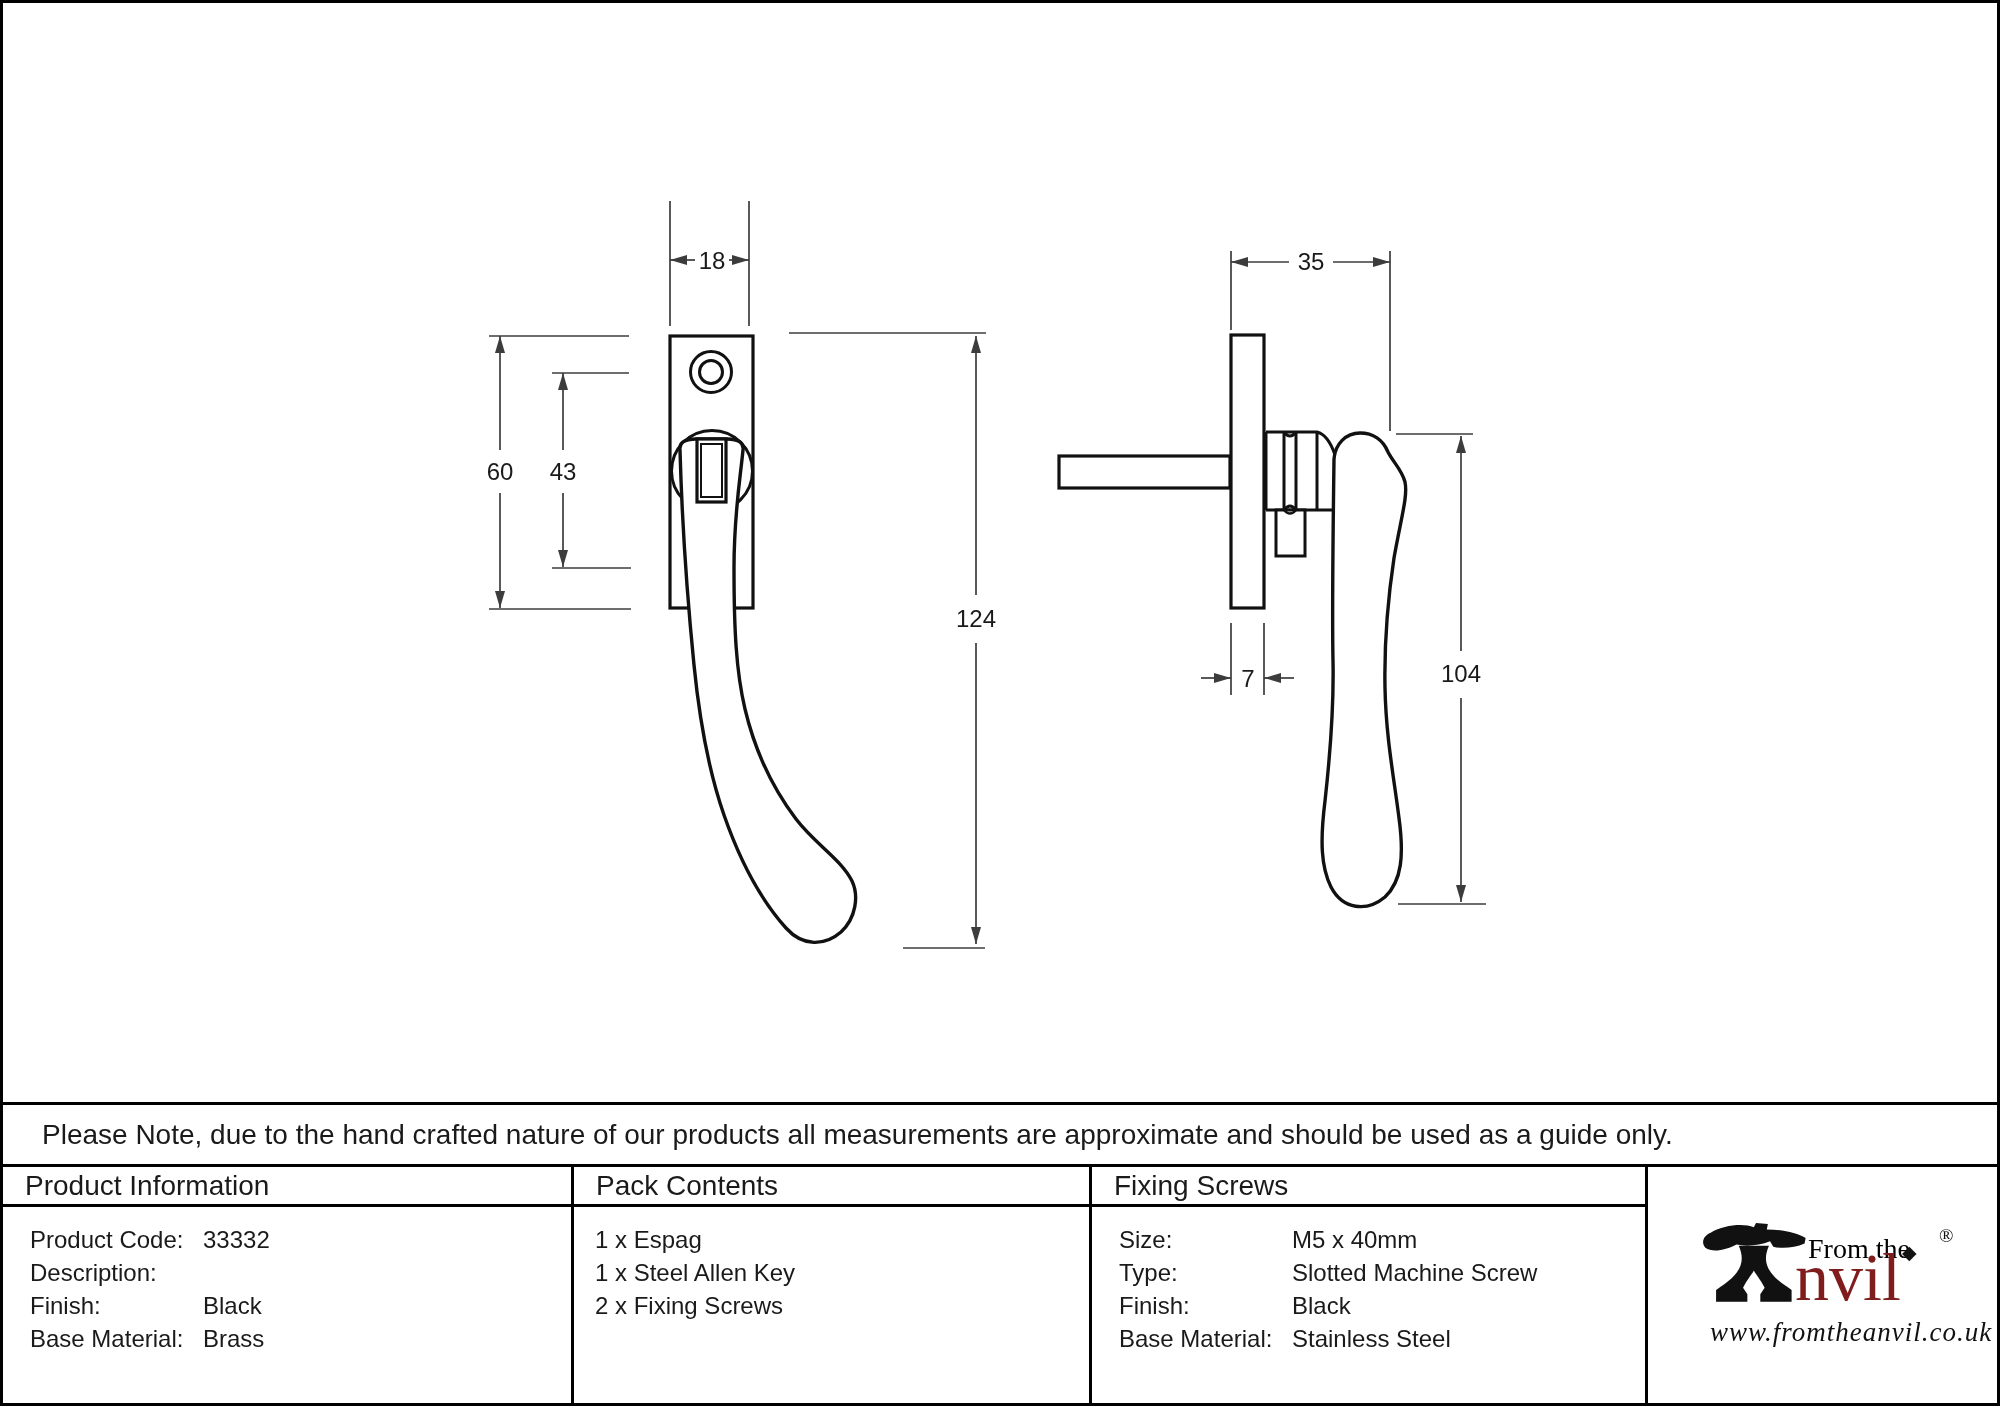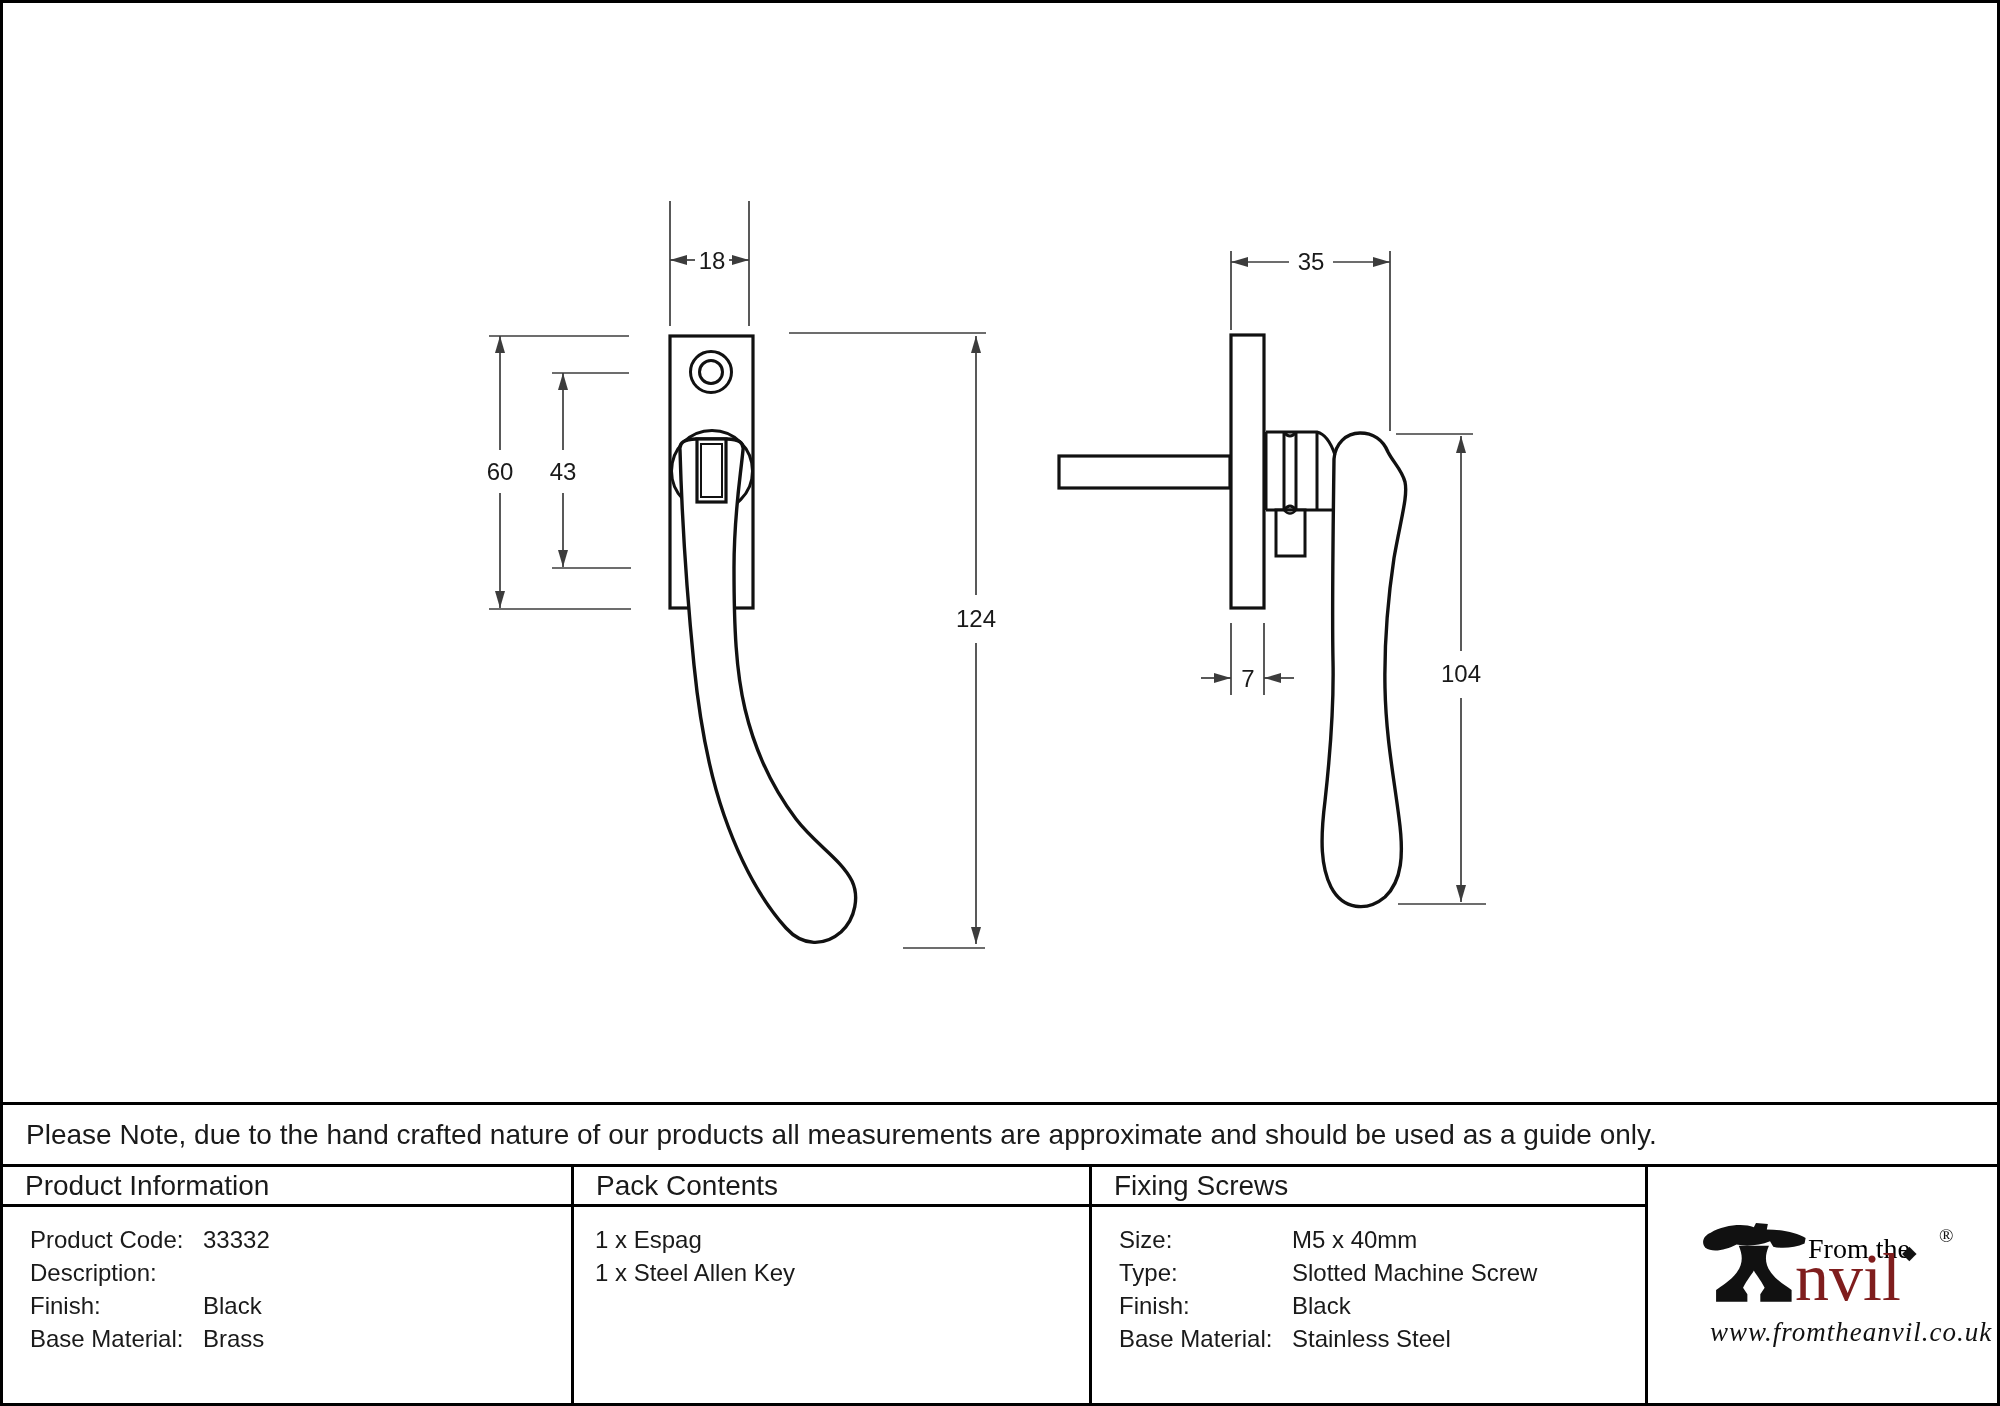--- a/index.html
+++ b/index.html
@@ -16,21 +16,21 @@
     position:absolute; left:0; right:0; top:1099px; bottom:0;
     display:grid;
     grid-template-columns:571px 518px 556px 1fr;
     grid-template-rows:62px 40px 1fr;
     border-top:3px solid #000;
   }
   .note-row {
     grid-column:1 / 5; grid-row:1;
     border-bottom:3px solid #000;
     display:flex; align-items:center;
-    padding-left:23px; font-size:28px;
+    padding-left:39px; font-size:28px;
   }
   .hdr-cell {
     grid-row:2; border-bottom:3px solid #000;
     display:flex; align-items:center; padding-left:22px; font-size:28px;
   }
   .body-cell { grid-row:3; font-size:24px; padding-top:16px; }
   .vline { border-right:3px solid #000; }
   .kv-row { display:flex; height:33px; line-height:33px; }
   .kv-label { width:173px; padding-left:27px; flex:none; }
   .kv-value { flex:1; }
@@ -207,20 +207,21 @@
       </div>
       <div class="kv-row">
         <span class="kv-label">Base Material:</span>
         <span class="kv-value">Brass</span>
       </div>
     </div>
 
     <div class="body-cell vline">
       <div class="pc-item">1 x Espag</div>
       <div class="pc-item">1 x Steel Allen Key</div>
+      <div class="pc-item">2 x Fixing Screws</div>
     </div>
 
     <div class="body-cell vline">
       <div class="kv-row">
         <span class="kv-label">Size:</span>
         <span class="kv-value">M5 x 40mm</span>
       </div>
       <div class="kv-row">
         <span class="kv-label">Type:</span>
         <span class="kv-value">Slotted Machine Screw</span>

